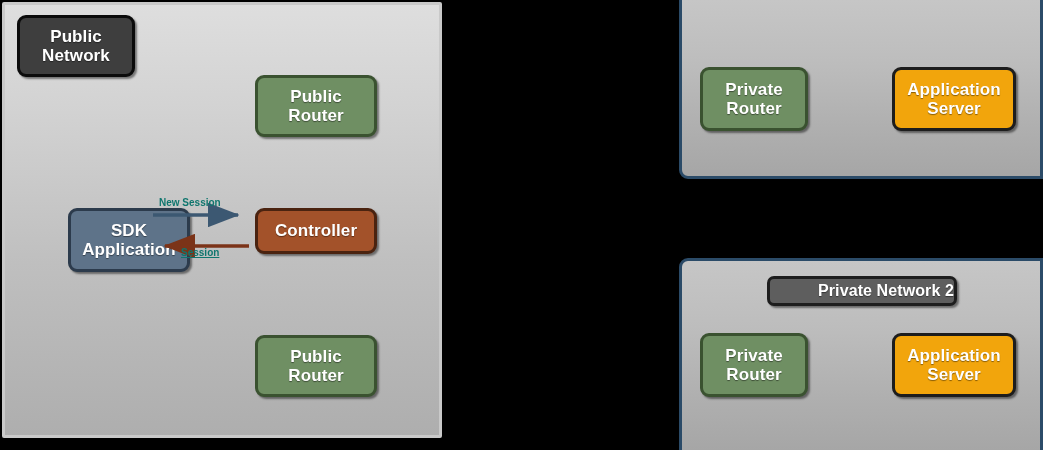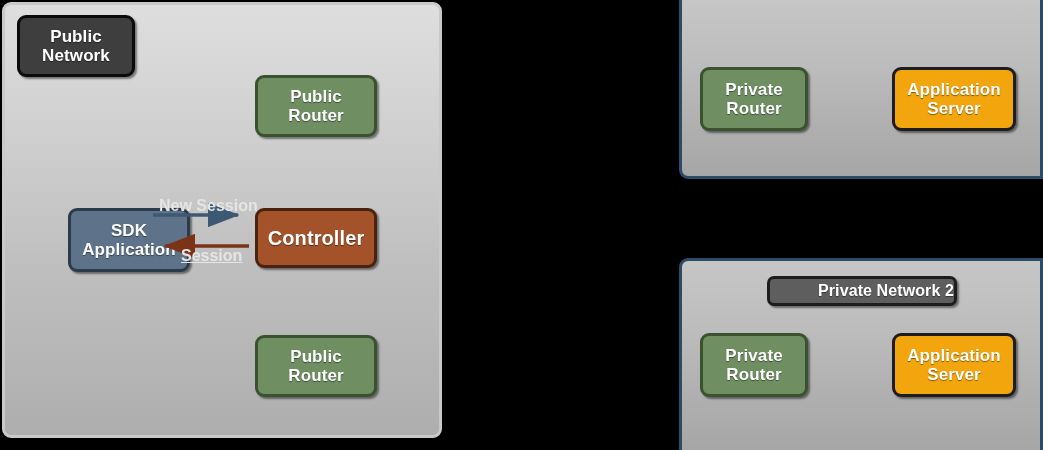--- a/index.html
+++ b/index.html
@@ -20,21 +20,21 @@
     left: 0; top: 0;
     width: 1043px;
     height: 450px;
     background: #000000;
   }
 
   
   .panel {
     position: absolute;
     box-sizing: border-box;
-    border-radius: 9px;
+    border-radius: 2px;
   }
   .panel-public {
     left: 2px;
     top: 2px;
     width: 440px;
     height: 436px;
     border: 3px solid #c9c9c9;
     background: linear-gradient(to bottom, #dedede 0%, #d2d2d2 25%, #bfbfbf 60%, #aeaeae 100%);
     box-shadow: 2px 3px 2px rgba(0,0,0,0.55);
   }
@@ -95,24 +95,24 @@
     left: 30px; top: 203px;
     width: 122px; height: 64px;
     background: #5e7389;
     border: 3px solid #2c3b4c;
     font-size: 17px;
     margin-left: 33px;
   }
 
   .node-controller {
     left: 250px; top: 203px;
-    width: 122px; height: 60px;
+    width: 122px; height: 46px;
     background: #a3522a;
     border: 3px solid #4a2310;
-    font-size: 20px;
+    font-size: 17px;
   }
 
   .node-private-router {
     width: 108px; height: 64px;
     background: #6f8f63;
     border: 3px solid #3a5230;
     font-size: 17px;
   }
 
   .node-app-server {
@@ -143,23 +143,23 @@
   .arrow-layer {
     position: absolute;
     left: 0; top: 0;
     width: 1043px;
     height: 450px;
     pointer-events: none;
   }
 
   .edge-label {
     position: absolute;
-    font-size: 16px;
+    font-size: 10px;
     font-weight: bold;
-    color: #e5e5e5;
+    color: #0f766e;
     white-space: nowrap;
     user-select: none;
   }
   .label-new-session { left: 159px; top: 197px; }
   .label-session     { left: 181px; top: 247px; text-decoration: underline; }
 </style>
 </head>
 <body>
 
 <div class="stage">

